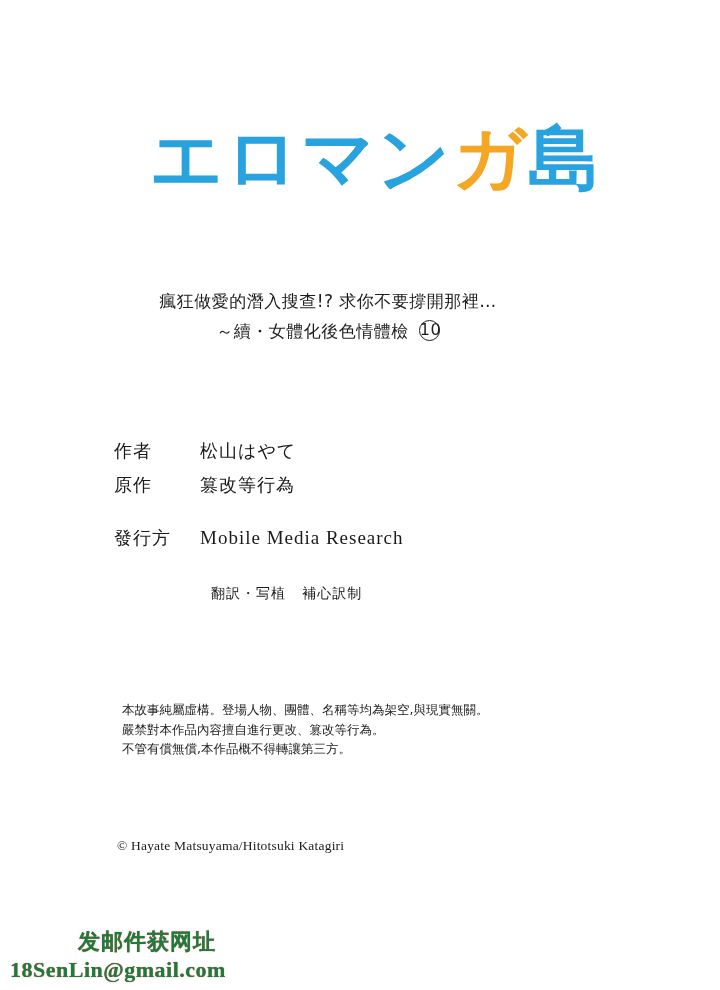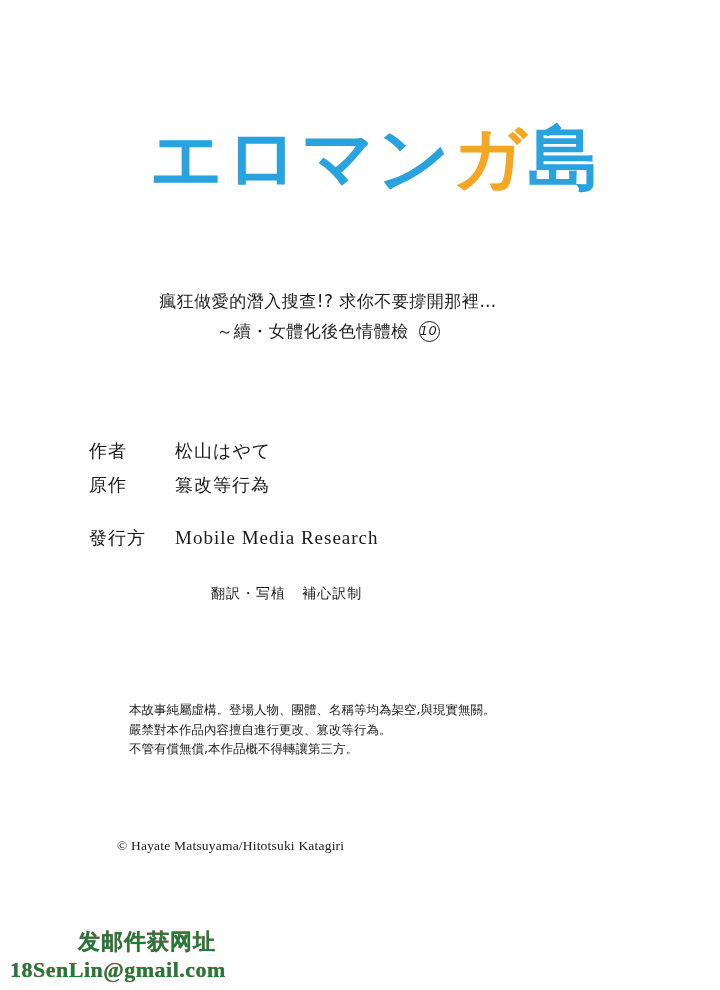--- a/index.html
+++ b/index.html
@@ -59,38 +59,37 @@
     color: #1d1d1d;
     letter-spacing: 0.5px;
   }
   .vol-badge {
     display: inline-block;
     border: 1.4px solid #1d1d1d;
     border-radius: 50%;
     width: 19px;
     height: 19px;
     line-height: 17px;
-    font-size: 13px;
-    text-align: left;
+    font-size: 16px;
+    text-align: right;
     vertical-align: 2px;
     margin-left: 10px;
-    font-style: italic;
   }
 
   
   .credits {
     position: absolute;
     top: 436px;
     left: 0;
     width: 720px;
   }
   .credit-row {
     display: flex;
     justify-content: flex-start;
-    padding-left: 89px;
+    padding-left: 114px;
     margin-bottom: 4px;
     font-family: "DejaVu Sans", sans-serif;
   }
   .credit-row.sp {
     margin-top: 23px;
   }
   .credit-label {
     font-size: 18px;
     line-height: 30px;
     letter-spacing: 1px;
@@ -111,21 +110,21 @@
     line-height: 30px;
     letter-spacing: 1px;
     font-family: "DejaVu Sans", sans-serif;
     margin-top: 25px;
   }
 
   
   .disclaimer {
     position: absolute;
     top: 700px;
-    left: 129px;
+    left: 122px;
     width: 520px;
     font-family: "DejaVu Sans", sans-serif;
     font-size: 12.5px;
     line-height: 19.5px;
     color: #1a1a1a;
   }
 
   .copyright {
     position: absolute;
     top: 838px;

